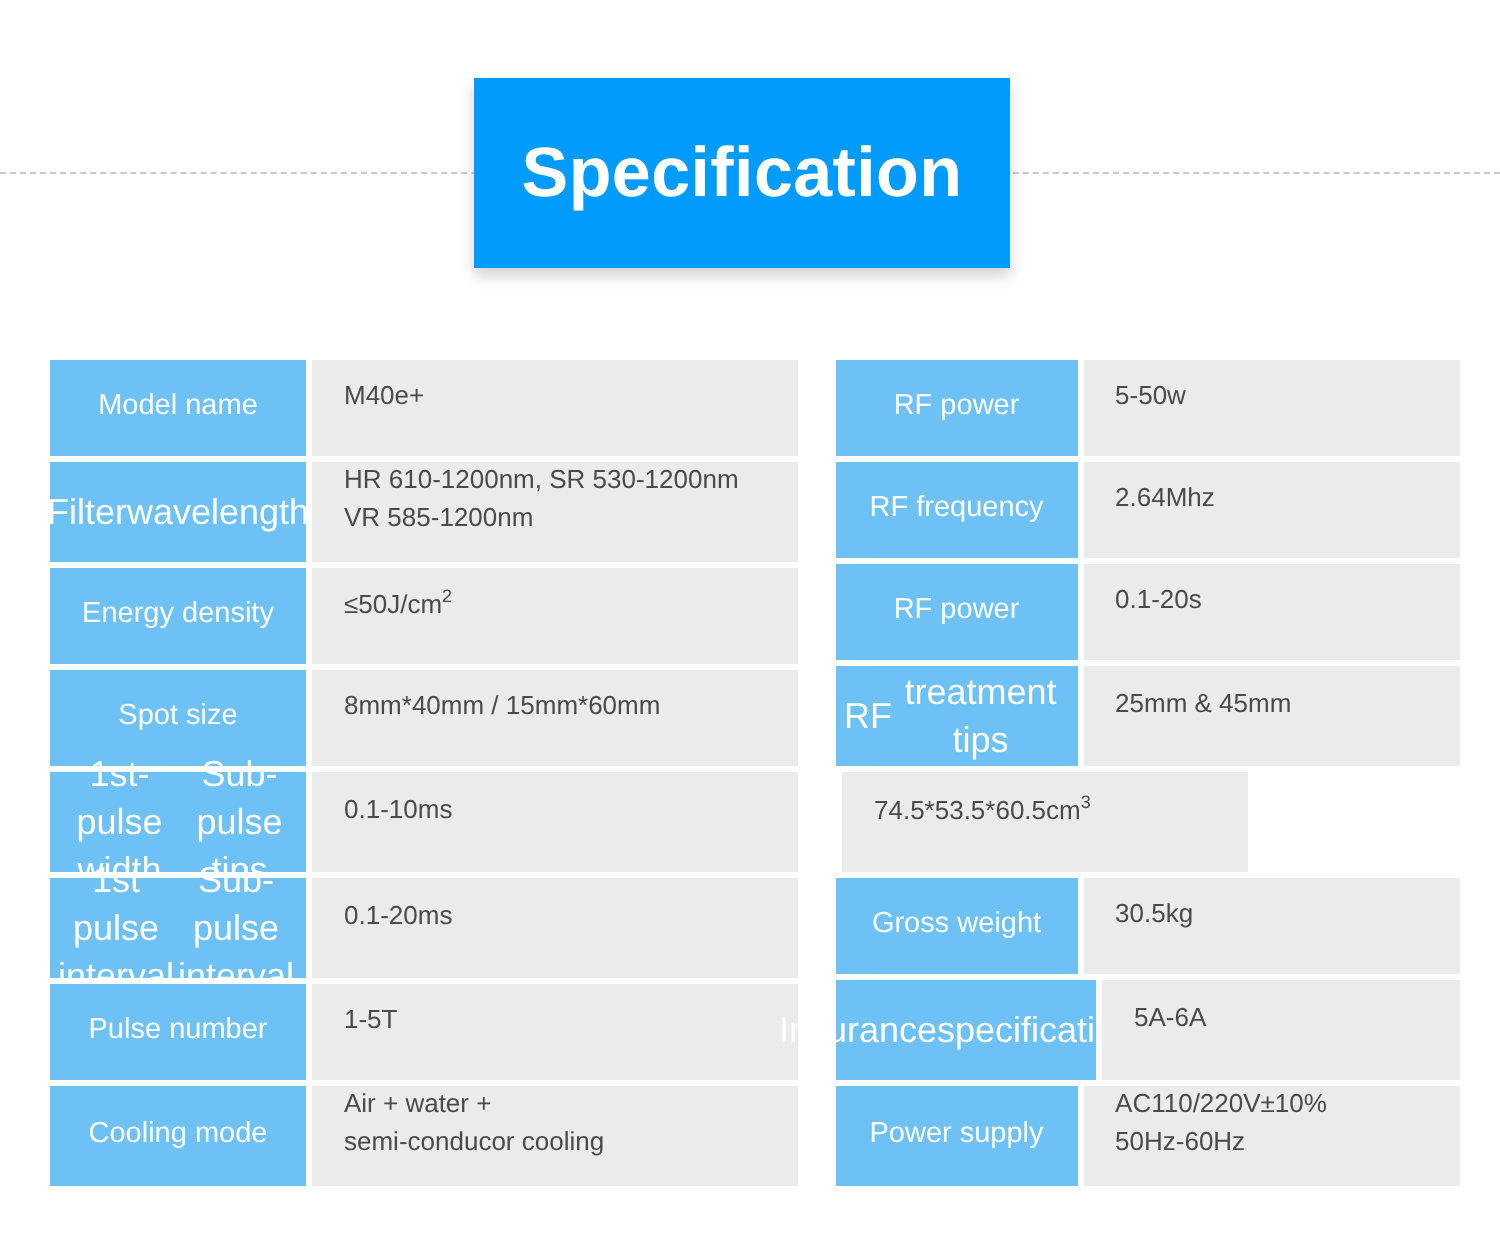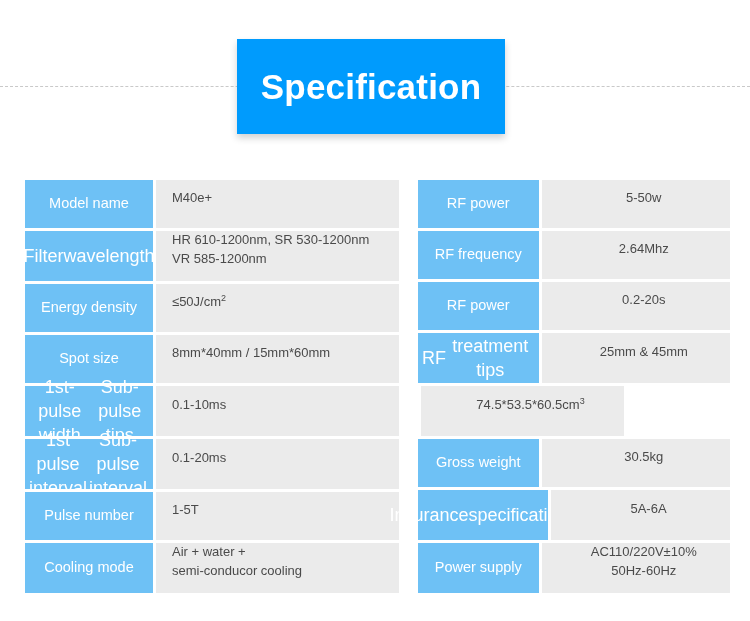--- a/index.html
+++ b/index.html
@@ -92,21 +92,21 @@
     line-height: 1.45;
     padding: 0 0 12px 16px;
     box-sizing: border-box;
     margin-left: 3px;
   }
   .cell-value .vline { white-space: nowrap; }
 
   #table-left  .cell-label { width: 128px; }
   #table-left  .cell-value { width: 243px; }
   #table-right .cell-label { width: 130px; }
-  #table-right .cell-value { width: 203px; align-items: center; }
+  #table-right .cell-value { width: 203px; }
 
   
   .h-48 { height: 48px; }
   .h-50 { height: 50px; }
 
   .cell-label.two-line { font-size: 18px; }
   sup.exp { font-size: 9px; vertical-align: super; }
 </style>
 </head>
 <body>
@@ -207,21 +207,21 @@
       </div>
       <div class="cell-value">
         <span class="vline">2.64Mhz</span>
       </div>
     </div>
     <div class="spec-row h-48">
       <div class="cell-label">
         <span>RF power</span>
       </div>
       <div class="cell-value">
-        <span class="vline">0.2-20s</span>
+        <span class="vline">0.1-20s</span>
       </div>
     </div>
     <div class="spec-row h-50">
       <div class="cell-label two-line">
         <span>RF</span>
         <br>
         <span>treatment tips</span>
       </div>
       <div class="cell-value">
         <span class="vline">25mm &amp; 45mm</span>

